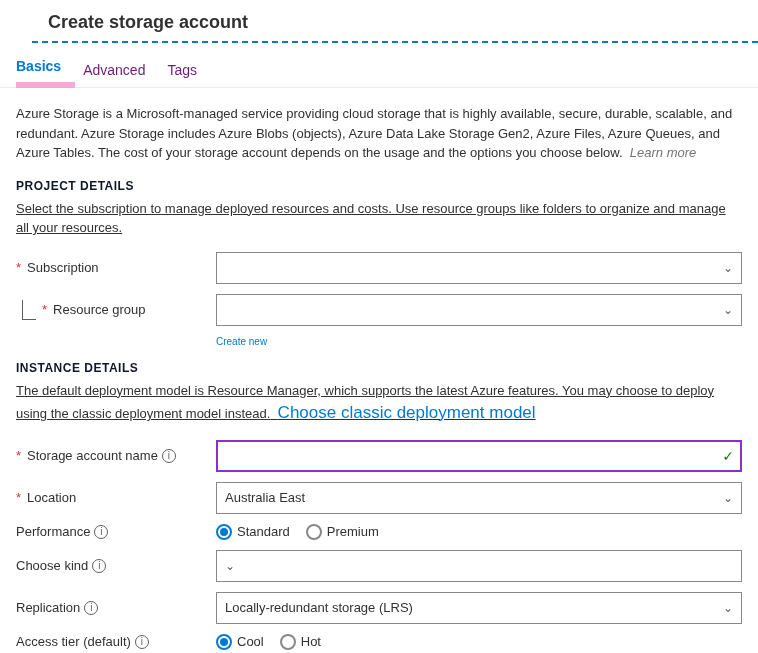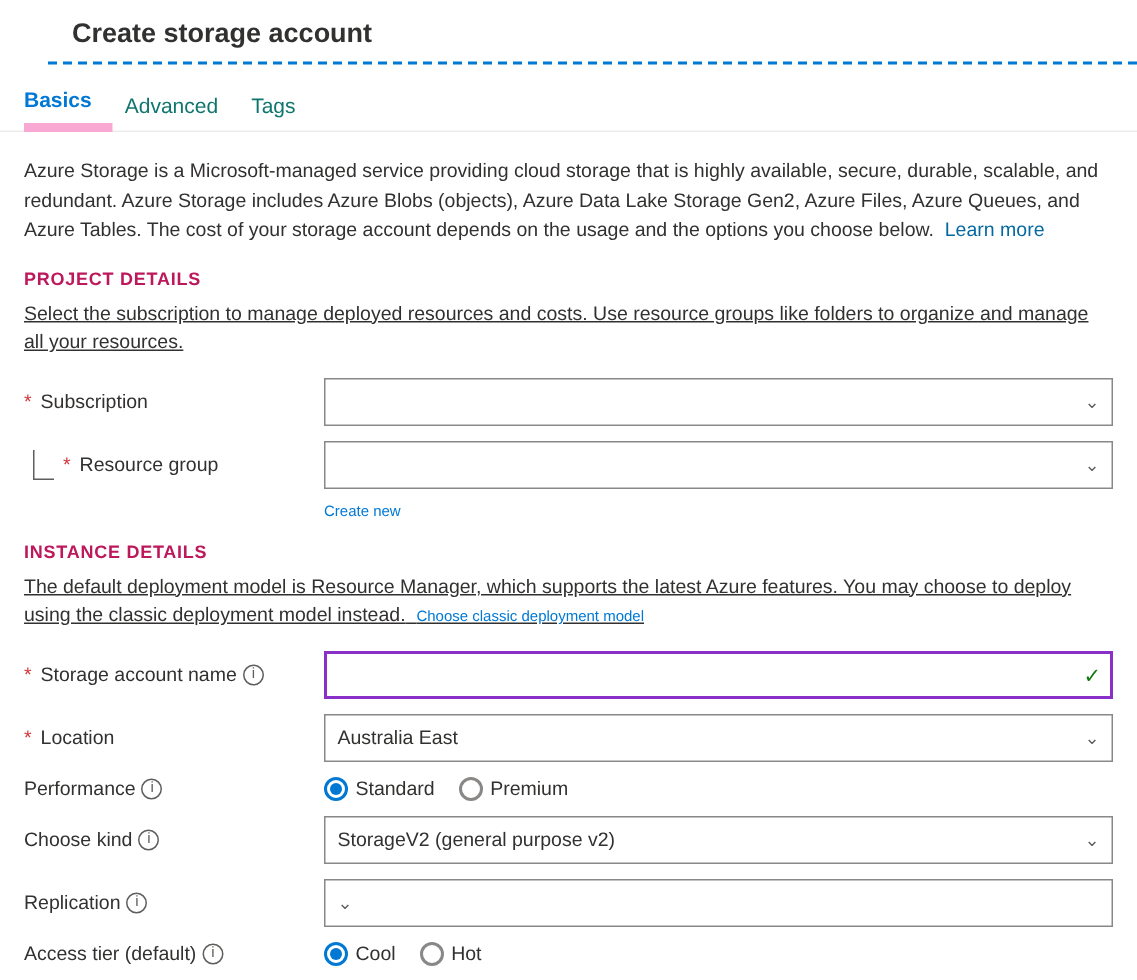--- a/index.html
+++ b/index.html
@@ -30,21 +30,21 @@
       padding: 0 16px;
       border-bottom: 1px solid #edebe9;
       margin-top: 4px;
     }
 
     .tab {
       padding: 10px 14px 8px 0;
       margin-right: 8px;
       font-size: 14px;
       cursor: pointer;
-      color: #0f766e;
+      color: #701a75;
       border-bottom: 2px solid transparent;
       position: relative;
       top: 1px;
     }
 
     .tab.active {
       color: #0078d4;
       border-bottom: 6px solid #f9a8d4;
       font-weight: 600;
     }
@@ -54,29 +54,30 @@
     }
 
     .description-text {
       font-size: 13px;
       color: #323130;
       line-height: 1.5;
       margin-bottom: 16px;
     }
 
     .learn-more {
-      color: #0369a1;
+      color: #737373;
       text-decoration: none;
       cursor: pointer;
+      font-style: italic;
     }
 
     .section-heading {
       font-size: 12px;
       font-weight: 700;
-      color: #be185d;
+      color: #0f172a;
       letter-spacing: 0.5px;
       margin-bottom: 6px;
       margin-top: 14px;
       text-transform: uppercase;
     }
 
     .section-desc {
       font-size: 13px;
       color: #323130;
       line-height: 1.5;
@@ -240,21 +241,21 @@
     }
 
     .radio-label {
       font-size: 13px;
       color: #323130;
     }
 
     .choose-link {
       color: #0078d4;
       cursor: pointer;
-      font-size: 10px;
+      font-size: 17px;
     }
   </style>
 </head>
 <body>
 
 <div class="page-header">
   <h1 class="page-title">Create storage account</h1>
 </div>
 
 <nav class="tabs-bar">
@@ -356,33 +357,33 @@
     </div>
   </div>
 
   <div class="form-row">
     <div class="form-label">
       <span>Choose kind</span>
       <span class="info-icon">i</span>
     </div>
     <div class="form-control-area">
       <div class="dropdown">
-        <span>StorageV2 (general purpose v2)</span>
         <span class="dropdown-chevron">⌄</span>
       </div>
     </div>
   </div>
 
   <div class="form-row">
     <div class="form-label">
       <span>Replication</span>
       <span class="info-icon">i</span>
     </div>
     <div class="form-control-area">
       <div class="dropdown">
+        <span>Locally-redundant storage (LRS)</span>
         <span class="dropdown-chevron">⌄</span>
       </div>
     </div>
   </div>
 
   <div class="form-row">
     <div class="form-label">
       <span>Access tier (default)</span>
       <span class="info-icon">i</span>
     </div>

